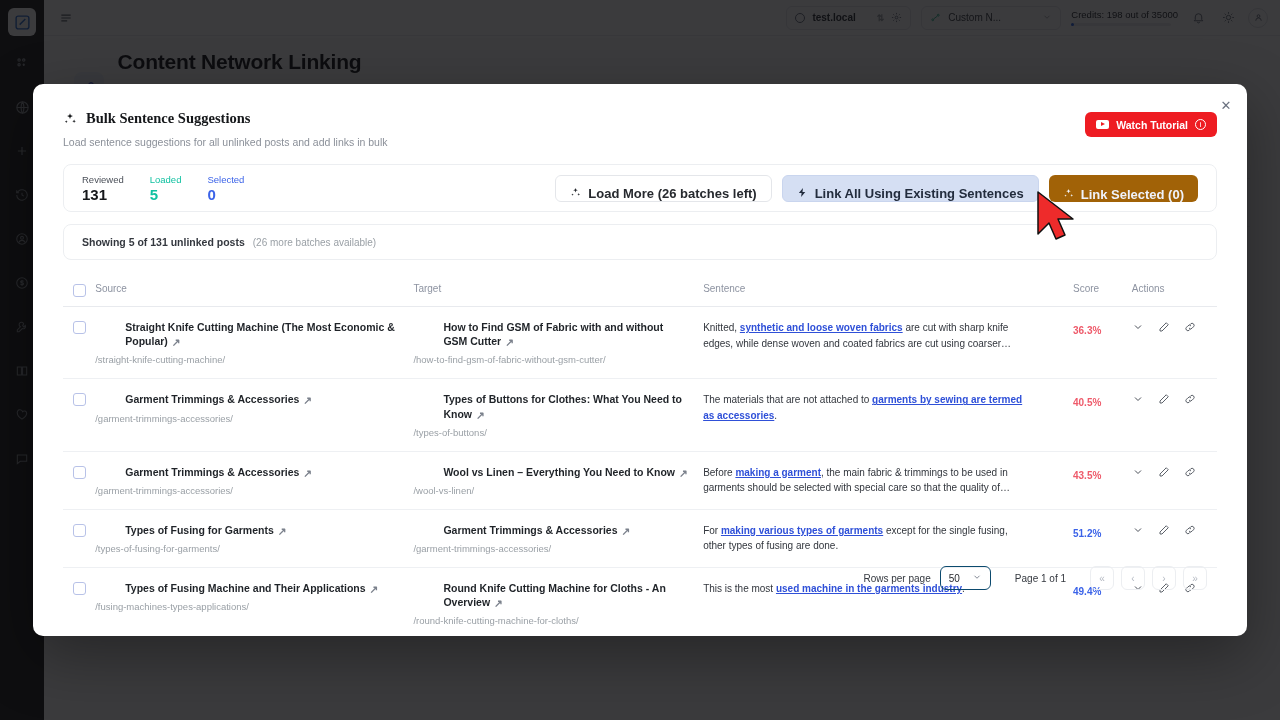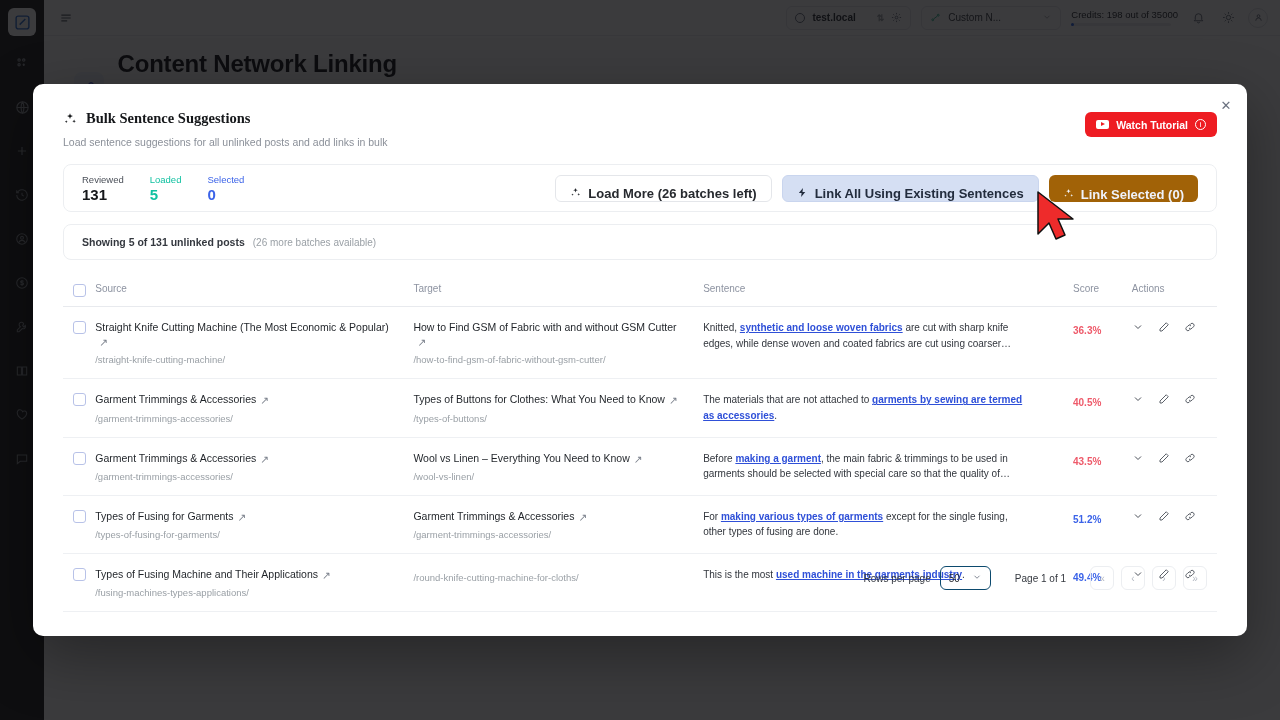--- a/index.html
+++ b/index.html
@@ -59,21 +59,21 @@
     width: 20px; height: 20px; border-radius: 50%; border: 1px solid #dcdee3;
     display:flex;align-items:center;justify-content:center; color:#6b7280;
   }
 
   .page-body { position: absolute; left: 44px; top: 36px; right: 0; bottom: 0; padding: 14px 30px; }
   .page-title-row { display: flex; gap: 14px; align-items: flex-start; }
   .page-ico {
     width: 30px; height: 30px; border-radius: 8px; background: #eef2ff;
     display:flex;align-items:center;justify-content:center; color:#4f63d2; margin-top: 22px;
   }
-  .page-title { font-size: 24px; font-weight: bold; color: #15171a; letter-spacing: -0.2px; }
+  .page-title { font-size: 21px; font-weight: bold; color: #15171a; letter-spacing: -0.2px; }
   .page-desc { font-size: 10.5px; color: #6b7280; margin-top: 7px; max-width: 1150px; line-height: 1.5; }
 
   .bg-table { margin-top: 18px; }
   .bg-row { display: flex; align-items: center; height: 48px; border-bottom: 1px solid #eef0f3; padding: 0 6px; }
   .bg-num { width: 48px; font-size: 10px; color: #6b7280; }
   .bg-col { width: 480px; }
   .bg-t { font-size: 10.5px; font-weight: bold; color: #1f2328; display: flex; align-items: center; gap: 5px; }
   .bg-u { font-size: 9.5px; color: #9aa0a6; margin-top: 4px; }
   .bg-mid { width: 290px; display: flex; justify-content: center; color: #e06767; }
   .bg-link-btn {
@@ -151,21 +151,21 @@
   .tr.body { padding: 13px 0; }
   .c-chk { width: 34px; display: flex; justify-content: center; padding-top: 1px; }
   .chkbox { width: 13px; height: 13px; border: 1.4px solid #b8c2e8; border-radius: 3px; background: #fff; }
   .c-src { width: 335px; padding-right: 14px; }
   .c-tgt { width: 305px; padding-right: 14px; }
   .c-sen { width: 360px; padding-right: 14px; }
   .c-sco { width: 62px; margin-left: 28px; }
   .c-act { width: 90px; }
 
   .th { font-size: 10px; color: #8d93a1; }
-  .cell-title { font-size: 10.5px; font-weight: normal; color: #1f2328; line-height: 1.35; }
+  .cell-title { font-size: 10.5px; font-weight: bold; color: #1f2328; line-height: 1.35; margin-left: 30px; }
   .cell-title .ext { color: #7b818c; margin-left: 4px; display: inline-block; vertical-align: -1px; }
   .cell-url { font-size: 9.5px; color: #9aa0a6; margin-top: 5px; }
   .sen-txt { font-size: 10px; color: #32363d; line-height: 1.55; }
   .sen-txt a { color: #2f50d8; text-decoration: underline; font-weight: bold; }
   .score { font-size: 10px; font-weight: bold; }
   .score.low { color: #ee5a6a; }
   .score.mid { color: #3b63e8; }
   .acts { display: flex; gap: 14px; align-items: center; color: #4b5059; padding-top: 1px; }
   .acts span { display: flex; }
 
@@ -631,20 +631,21 @@
 
       <div class="tr body">
         <div class="c-chk">
             <div class="chkbox"></div>
           </div>
         <div class="c-src">
           <div class="cell-title"><span>Types of Fusing Machine and Their Applications</span><span class="ext">↗</span></div>
           <div class="cell-url">/fusing-machines-types-applications/</div>
         </div>
         <div class="c-tgt">
+          <div class="cell-title"><span>Round Knife Cutting Machine for Cloths - An Overview</span><span class="ext">↗</span></div>
           <div class="cell-url">/round-knife-cutting-machine-for-cloths/</div>
         </div>
         <div class="c-sen sen-txt"><span>This is the most </span><a>used machine in the garments industry</a><span>.</span></div>
         <div class="c-sco"><span class="score mid">49.4%</span></div>
         <div class="c-act">
           <div class="acts">
             <span>
                 <svg width="12" height="12" viewBox="0 0 24 24" fill="none" stroke="currentColor" stroke-width="2">
                   <path d="M6 9l6 6 6-6"></path>
                 </svg>

